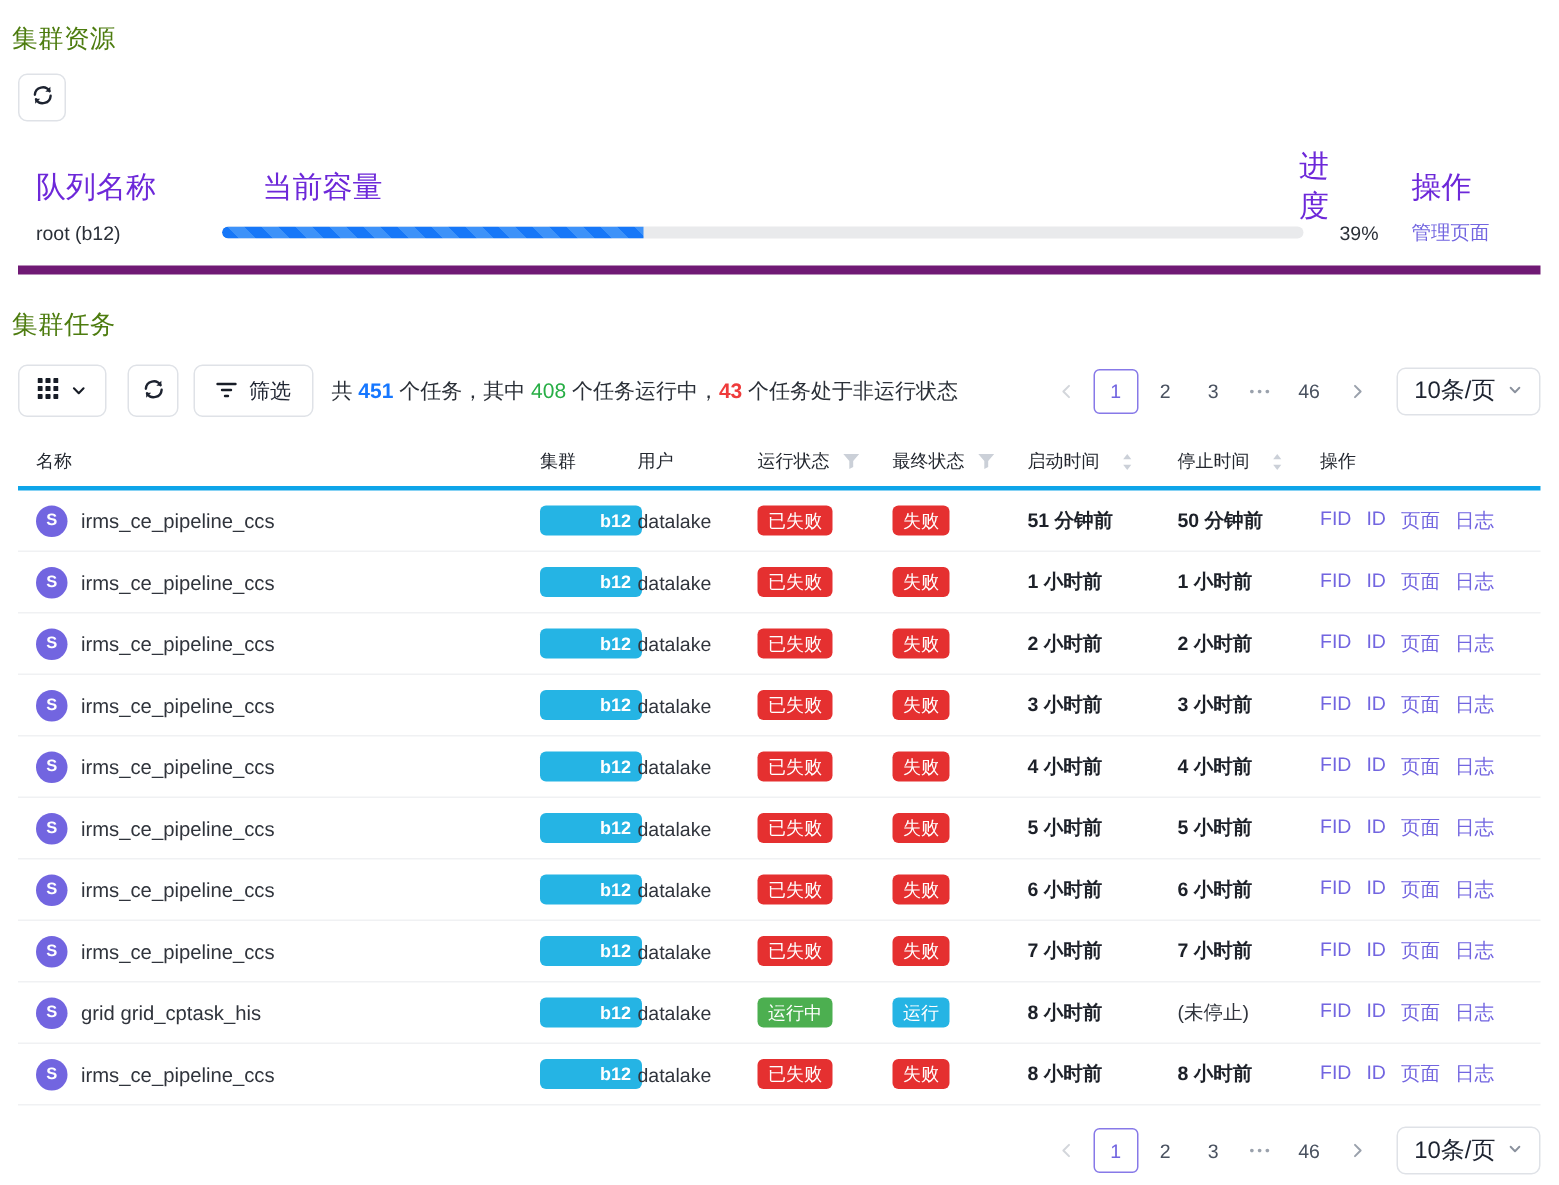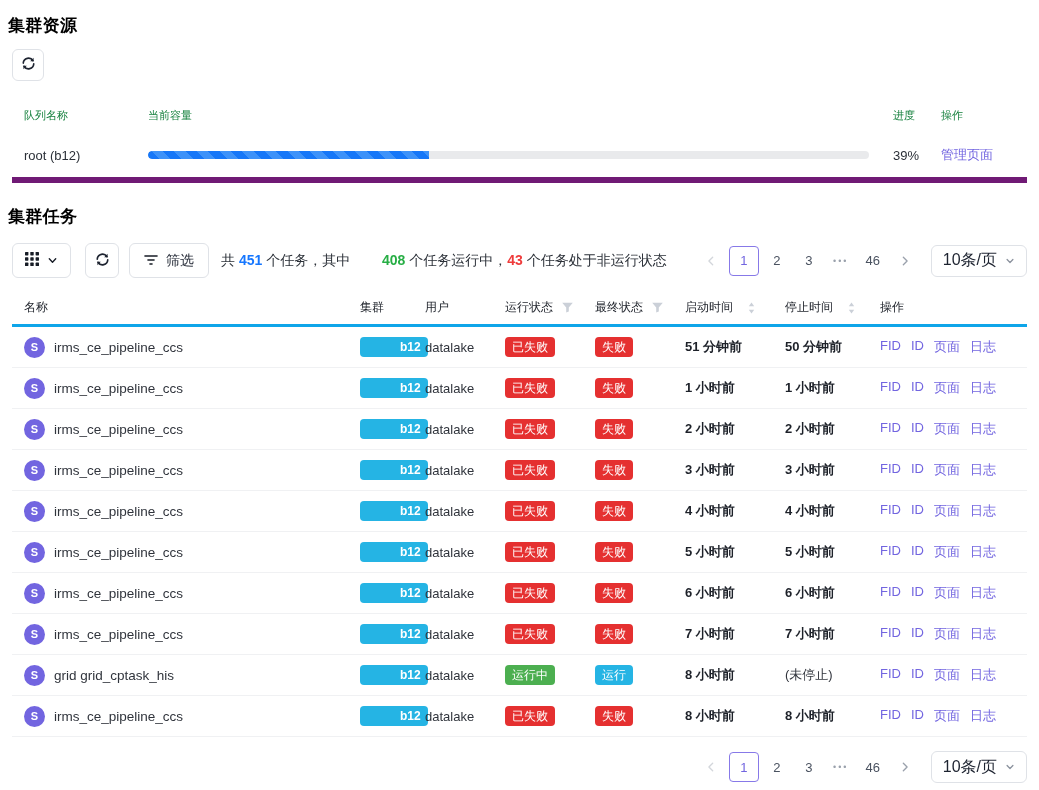--- a/index.html
+++ b/index.html
@@ -6,21 +6,21 @@
   html,body { width: 1039px; height: 790px; }
   body {
     background: #fff;
     font-family: "Liberation Sans", sans-serif;
     color: #2b3038;
     overflow: hidden;
   }
   .page { width: 1039px; padding-top: 14px; }
 
   .section-title {
-    font-size: 17px; font-weight: 700; color: #000000;
+    font-size: 17px; font-weight: 400; color: #4d7c0f;
     margin: 0 8px; letter-spacing: .3px;
   }
 
   
   .btn, .icon-btn {
     display: inline-flex; align-items: center; justify-content: center;
     gap: 8px; background: #fff; border: 1px solid #dfe2e7; border-radius: 6px;
     height: 35px; cursor: pointer; color: #1d2330; font-size: 14px;
     font-family: "Liberation Sans", sans-serif;
   }
@@ -28,39 +28,39 @@
   .icon-btn.small { width: 32px; height: 32px; }
   .btn { padding: 0 14px; justify-content: center; }
 
   
   .res-table { margin: 16px 12px 0; }
   .res-header, .res-row {
     display: grid;
     grid-template-columns: 124px minmax(0,1fr) 60px 98px;
     align-items: center;
   }
-  .res-header { height: 36px; font-size: 11px; font-weight: 500; color: #15803d; }
+  .res-header { height: 36px; font-size: 20px; font-weight: 500; color: #6d28d9; gap: 27px; }
   .res-row { height: 50px; border-bottom: 6px solid #701a75; font-size: 13px; }
   .cell { padding-left: 12px; }
   .c-progress { padding-left: 24px; }
   .track { width: 100%; height: 8px; background: #e9eaec; border-radius: 4px; overflow: hidden; }
   .fill {
     height: 100%; border-radius: 4px 0 0 4px;
     background: repeating-linear-gradient(45deg, #1677f8 0, #1677f8 8px, #3d92f9 8px, #3d92f9 16px);
   }
   .link { color: #7265e0; text-decoration: none; font-size: 13px; cursor: pointer; }
 
   
   .toolbar { margin: 15px 12px 0; display: flex; align-items: center; }
   .toolbar > * { flex-shrink: 0; }
   .tb-gap { width: 14px; }
   .tb-gap-s { width: 10px; }
   .summary { margin-left: 12px; font-size: 14px; color: #2b3038; white-space: nowrap; }
   .n-blue { color: #1677ff; font-weight: 600; }
-  .n-green { color: #27ae45; font-weight: 700; margin-left: 28px; }
+  .n-green { color: #27ae45; font-weight: 400; }
   .n-red { color: #ef3b3b; font-weight: 600; }
 
   
   .pagination { display: flex; align-items: center; margin-left: auto; }
   .pg-btn, .pg-num, .pg-ellipsis {
     min-width: 28px; height: 30px; display: inline-flex; align-items: center;
     justify-content: center; font-size: 13px; color: #4a5260; cursor: pointer;
     border-radius: 4px; margin: 0 2px;
   }
   .pg-btn.disabled { color: #d3d6db; cursor: default; }

